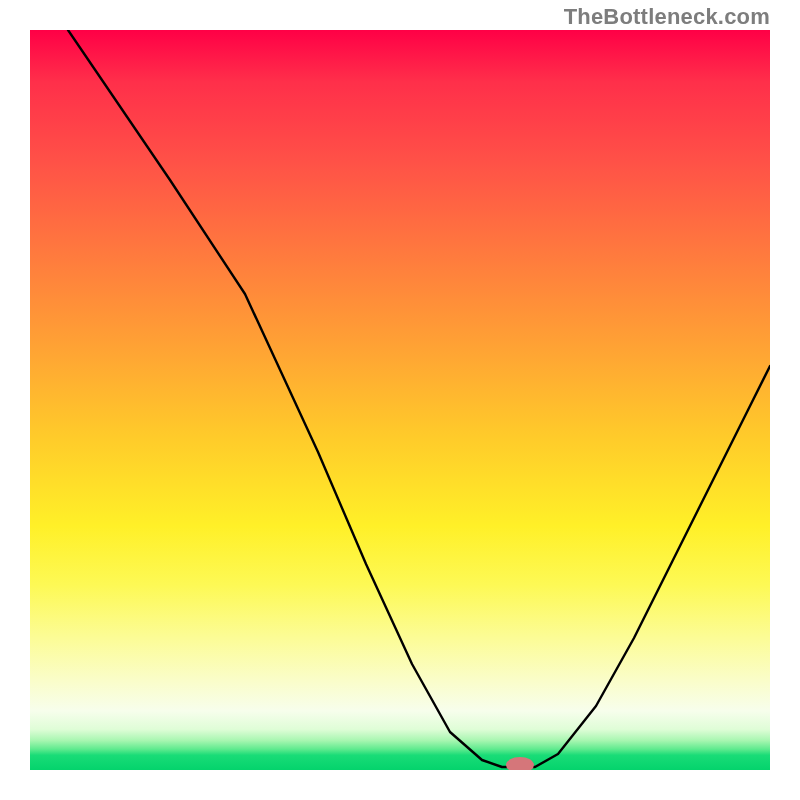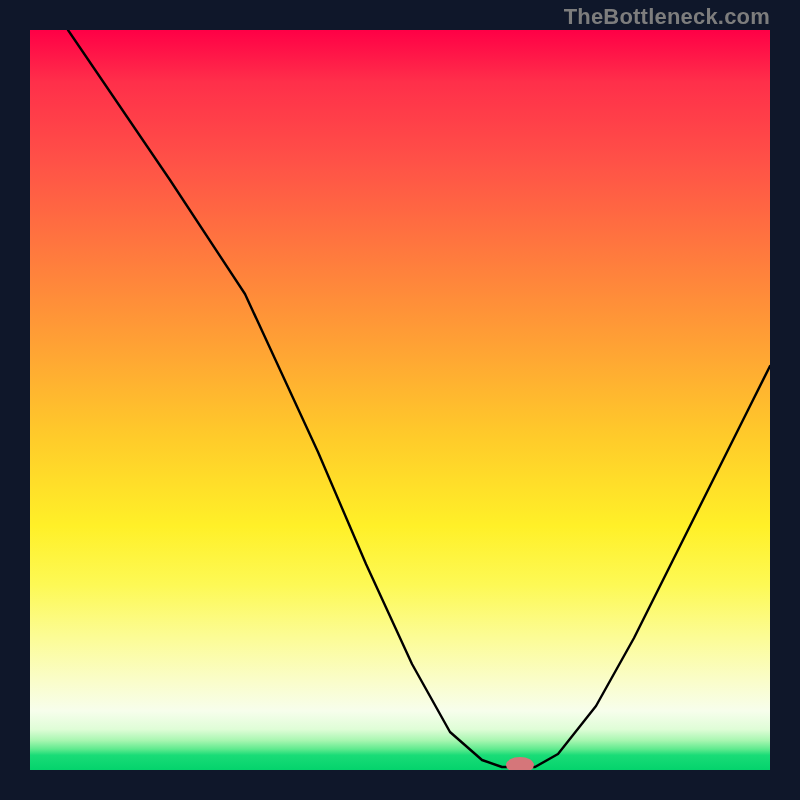--- a/index.html
+++ b/index.html
@@ -8,21 +8,21 @@
     width: 800px;
     height: 800px;
     overflow: hidden;
     background: #000;
     font-family: Arial, Helvetica, sans-serif;
   }
   .frame {
     position: relative;
     width: 800px;
     height: 800px;
-    background: #0f172a;
+    background: #ffffff;
   }
   .plot-area {
     position: absolute;
     left: 30px;
     top: 30px;
     width: 740px;
     height: 740px;
     overflow: hidden;
   }
   .gradient {

